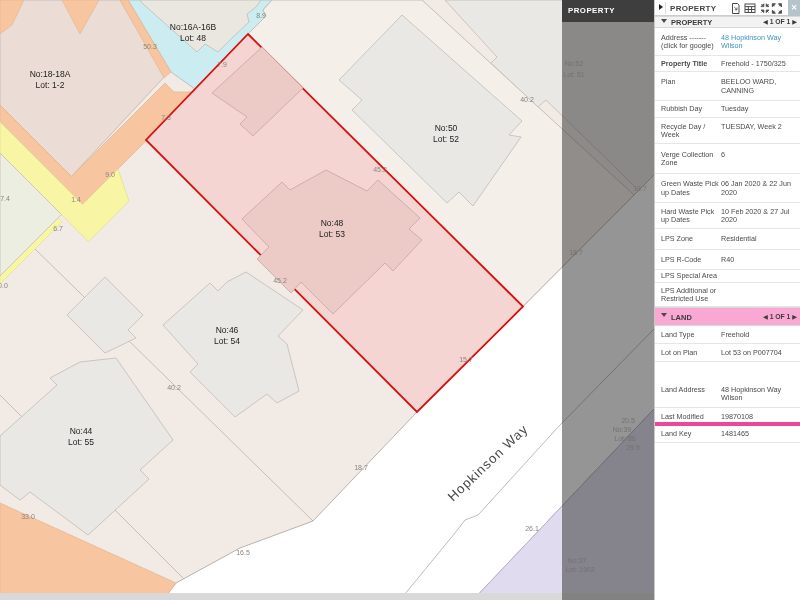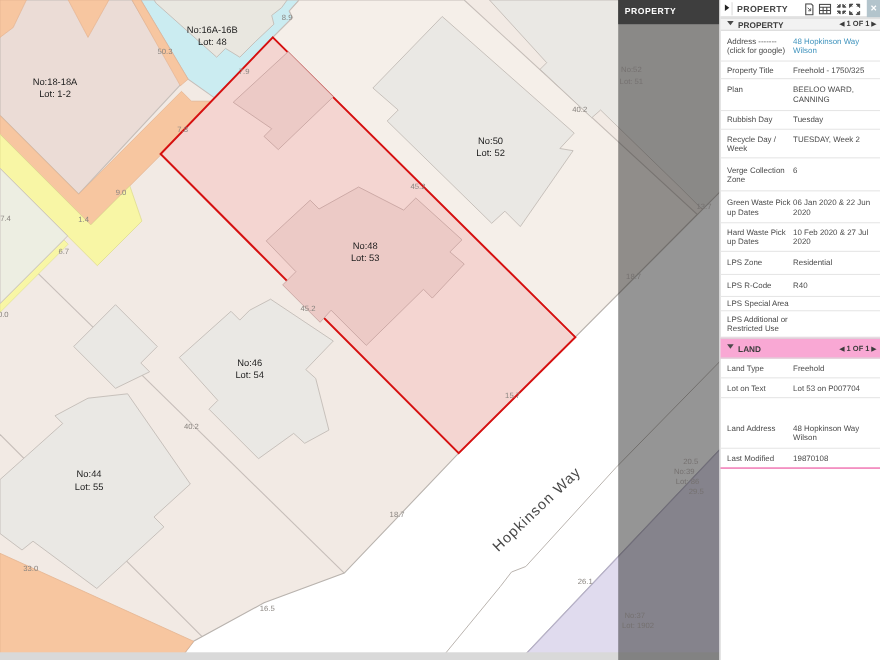--- a/index.html
+++ b/index.html
@@ -117,21 +117,21 @@
 <div style="position:absolute;left:0;top:16px;width:146px;height:12px;background:#f2f2f2;border-top:1px solid #d9d9d9;border-bottom:1px solid #d9d9d9;box-sizing:border-box;">
 <div style="position:absolute;left:6px;top:2px;width:0;height:0;border-left:3.5px solid transparent;border-right:3.5px solid transparent;border-top:4.5px solid #4a4a4a;"></div>
 <div style="position:absolute;left:16px;top:1px;font-weight:bold;font-size:7.5px;color:#3b3b3b;">PROPERTY</div>
 <div style="position:absolute;right:4px;top:1px;color:#3b3b3b;font-size:6.3px;">◀&nbsp;<b style="font-size:6.8px;">1 OF 1</b>&nbsp;▶</div>
       </div>
 <div style="position:absolute;left:0;top:28px;width:146px;height:28px;border-bottom:1px solid #e6e6e6;box-sizing:border-box;">
 <div style="position:absolute;left:6px;top:5.8px;width:60px;line-height:8.2px;color:#4a4a4a;">Address -------<br>(click for google)</div>
 <div style="position:absolute;left:66px;top:5.8px;width:78px;line-height:8.2px;color:#3f93bd;">48 Hopkinson Way<br>Wilson</div>
       </div>
       <div style="position:absolute;left:0;top:56px;width:146px;height:16px;border-bottom:1px solid #e6e6e6;box-sizing:border-box;">
-<div style="position:absolute;left:6px;top:3.9px;width:60px;line-height:8.2px;color:#4a4a4a;">Property Title</div>
+<div style="position:absolute;left:6px;top:3.9px;width:60px;line-height:8.2px;color:#4a4a4a;font-weight:bold;">Property Title</div>
 <div style="position:absolute;left:66px;top:3.9px;width:102px;line-height:8.2px;color:#4a4a4a;">Freehold - 1750/325</div>
       </div>
       <div style="position:absolute;left:0;top:72px;width:146px;height:29px;border-bottom:1px solid #e6e6e6;box-sizing:border-box;">
 <div style="position:absolute;left:6px;top:6.3px;width:60px;line-height:8.2px;color:#4a4a4a;">Plan</div>
 <div style="position:absolute;left:66px;top:6.3px;width:78px;line-height:8.2px;color:#4a4a4a;">BEELOO WARD,<br>CANNING</div>
       </div>
       <div style="position:absolute;left:0;top:101px;width:146px;height:17px;border-bottom:1px solid #e6e6e6;box-sizing:border-box;padding-left:48px;">
 <div style="position:absolute;left:6px;top:4.4px;width:60px;line-height:8.2px;color:#4a4a4a;">Rubbish Day</div>
 <div style="position:absolute;left:66px;top:4.4px;width:78px;line-height:8.2px;color:#4a4a4a;">Tuesday</div>
       </div>
@@ -170,24 +170,28 @@
 <div style="position:absolute;left:0;top:307px;width:146px;height:19px;background:#f9a8d4;border-top:1px solid #d9d9d9;border-bottom:1px solid #d9d9d9;box-sizing:border-box;">
 <div style="position:absolute;left:6px;top:5px;width:0;height:0;border-left:3.5px solid transparent;border-right:3.5px solid transparent;border-top:4.5px solid #4a4a4a;"></div>
 <div style="position:absolute;left:16px;top:5px;font-weight:bold;font-size:7.5px;color:#3b3b3b;">LAND</div>
 <div style="position:absolute;right:4px;top:5px;color:#3b3b3b;font-size:6.3px;">◀&nbsp;<b style="font-size:6.8px;">1 OF 1</b>&nbsp;▶</div>
       </div>
 <div style="position:absolute;left:0;top:326px;width:146px;height:18px;border-bottom:1px solid #e6e6e6;box-sizing:border-box;">
 <div style="position:absolute;left:6px;top:4.9px;width:60px;line-height:8.2px;color:#4a4a4a;">Land Type</div>
 <div style="position:absolute;left:66px;top:4.9px;width:78px;line-height:8.2px;color:#4a4a4a;">Freehold</div>
       </div>
       <div style="position:absolute;left:0;top:344px;width:146px;height:18px;border-bottom:1px solid #e6e6e6;box-sizing:border-box;">
-<div style="position:absolute;left:6px;top:4.9px;width:60px;line-height:8.2px;color:#4a4a4a;">Lot on Text</div>
+<div style="position:absolute;left:6px;top:4.9px;width:60px;line-height:8.2px;color:#4a4a4a;">Lot on Plan</div>
 <div style="position:absolute;left:66px;top:4.9px;width:78px;line-height:8.2px;color:#4a4a4a;">Lot 53 on P007704</div>
       </div>
       <div style="position:absolute;left:0;top:380px;width:146px;height:28px;border-bottom:1px solid #e6e6e6;box-sizing:border-box;">
 <div style="position:absolute;left:6px;top:5.8px;width:60px;line-height:8.2px;color:#4a4a4a;">Land Address</div>
 <div style="position:absolute;left:66px;top:5.8px;width:78px;line-height:8.2px;color:#4a4a4a;">48 Hopkinson Way<br>Wilson</div>
       </div>
-      <div style="position:absolute;left:0;top:408px;width:146px;height:18px;border-bottom:1px solid #ec4899;box-sizing:border-box;">
+      <div style="position:absolute;left:0;top:408px;width:146px;height:18px;border-bottom:4px solid #ec4899;box-sizing:border-box;">
 <div style="position:absolute;left:6px;top:4.9px;width:60px;line-height:8.2px;color:#4a4a4a;">Last Modified</div>
 <div style="position:absolute;left:66px;top:4.9px;width:78px;line-height:8.2px;color:#4a4a4a;">19870108</div>
+      </div>
+      <div style="position:absolute;left:0;top:426px;width:146px;height:17px;border-bottom:1px solid #e6e6e6;box-sizing:border-box;">
+<div style="position:absolute;left:6px;top:4.4px;width:60px;line-height:8.2px;color:#4a4a4a;">Land Key</div>
+<div style="position:absolute;left:66px;top:4.4px;width:78px;line-height:8.2px;color:#4a4a4a;">1481465</div>
       </div>
 </div>
 </div>
 </body></html>

